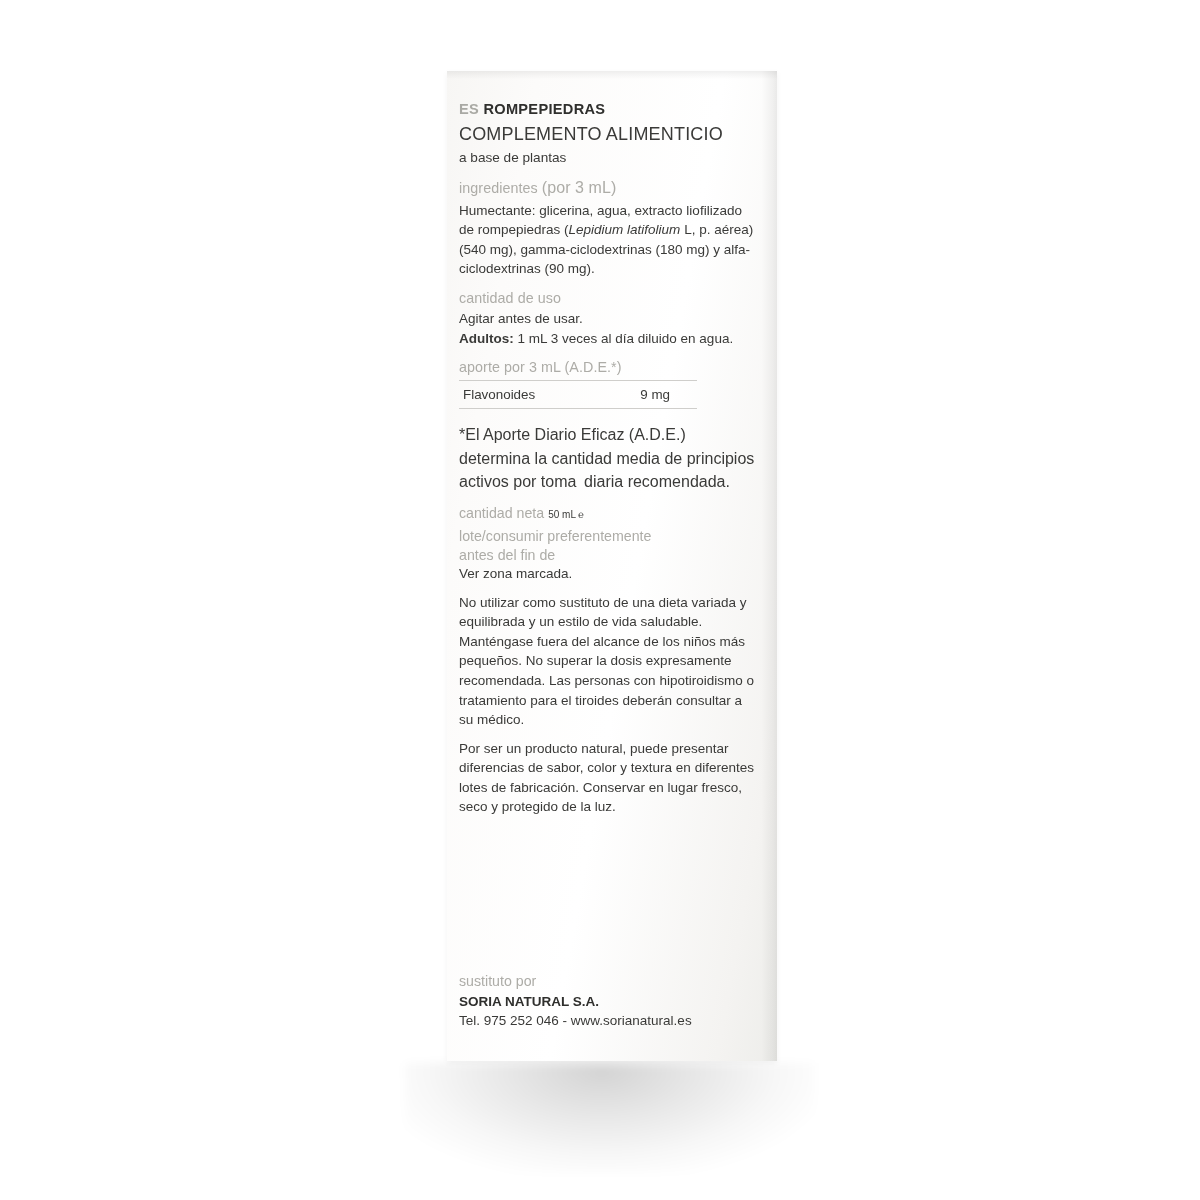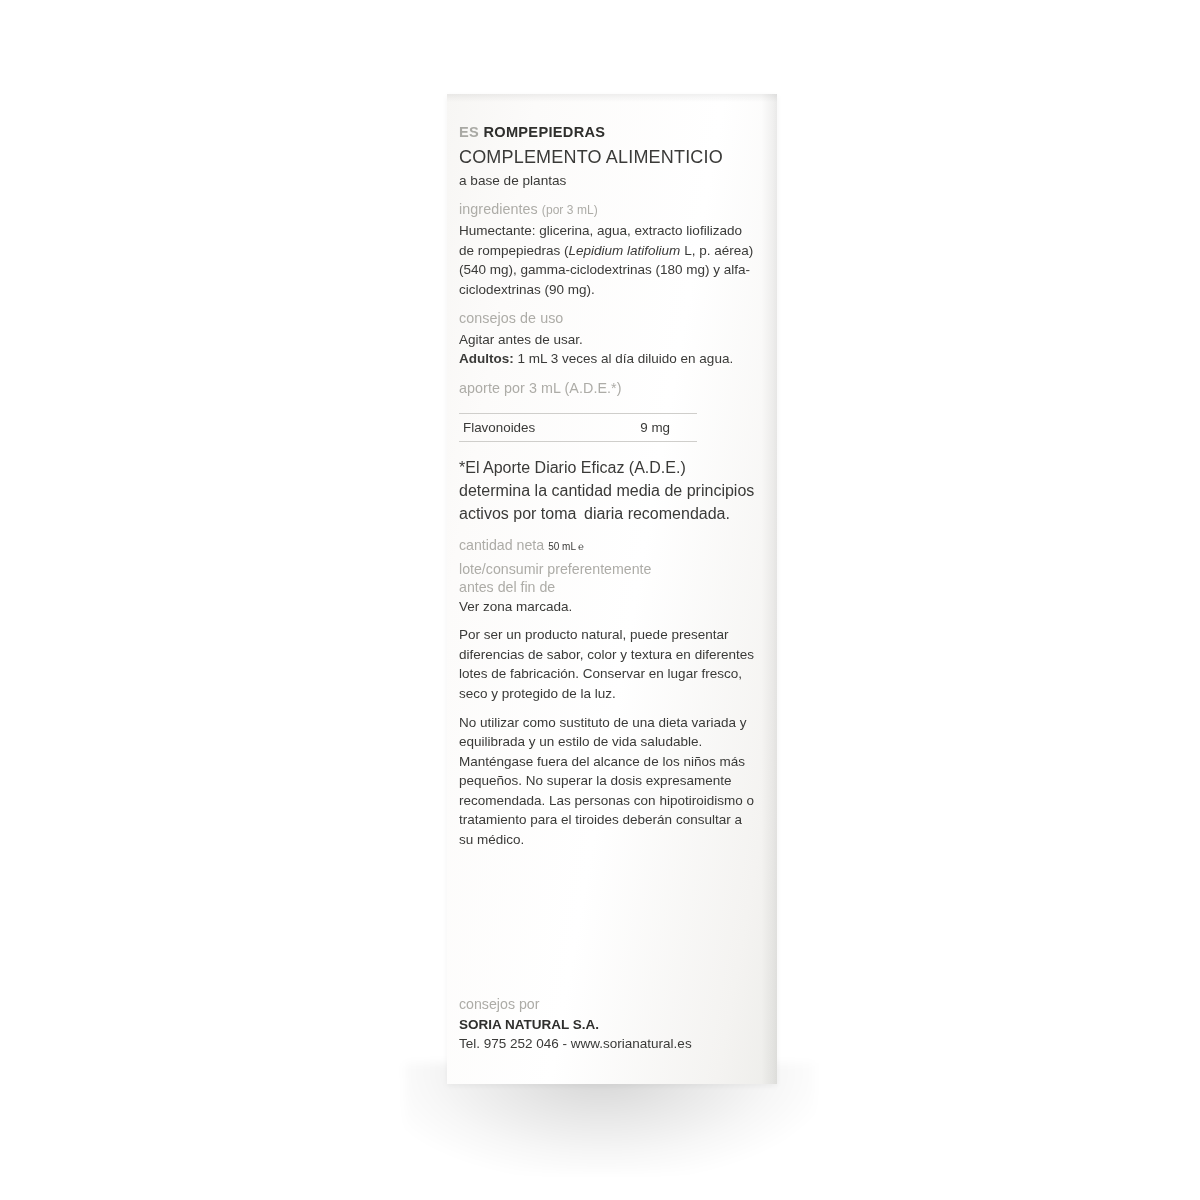--- a/index.html
+++ b/index.html
@@ -17,21 +17,21 @@
 
   
   .stage {
     position: absolute;
     inset: 0;
   }
 
   .box {
     position: absolute;
     left: 447px;
-    top: 94px;
+    top: 71px;
     width: 330px;
     height: 990px;
     background: linear-gradient(100deg, #f7f6f4 0%, #fcfbfa 18%, #ffffff 55%, #f4f3f1 88%, #ededea 100%);
     box-shadow: 0 2px 6px rgba(0,0,0,0.05);
   }
   
   .box-edge {
     position: absolute;
     right: 0;
     top: 0;
@@ -95,36 +95,36 @@
   }
 
   .section-head {
     color: #adaca7;
     font-size: 14.3px;
     margin-top: 9px;
     margin-bottom: 1px;
     letter-spacing: .005em;
   }
   .section-head .small {
-    font-size: 12px;
+    font-size: 16px;
   }
 
   .body-text {
     font-size: 13.5px;
     line-height: 1.45;
     color: #3a3a38;
   }
   .body-text i { font-style: italic; }
   .body-text b { font-weight: bold; }
 
   
   .nutri {
     width: 238px;
     border-collapse: collapse;
-    margin-top: 14px;
+    margin-top: 2px;
     font-size: 13.4px;
   }
   .nutri td {
     border-top: 1px solid #cfcecb;
     border-bottom: 1px solid #cfcecb;
     padding: 4px 0 4px 4px;
     color: #3a3a38;
   }
   .nutri td.val {
     text-align: center;
@@ -198,21 +198,21 @@
 
       <div class="section-head">
         <span>ingredientes</span>
         <span class="small">(por 3 mL)</span>
       </div>
 
       <div class="body-text">
         <span>Humectante: glicerina, agua, extracto liofilizado de rompepiedras (</span><i>Lepidium latifolium</i><span> L, p. aérea) (540 mg), gamma-ciclodextrinas (180 mg) y alfa-ciclodextrinas (90 mg).</span>
       </div>
 
-      <div class="section-head">consejos de uso</div>
+      <div class="section-head">cantidad de uso</div>
       <div class="body-text">Agitar antes de usar.</div>
       <div class="body-text">
         <b>Adultos:</b><span> 1 mL 3 veces al día diluido en agua.</span>
       </div>
 
       <div class="section-head">aporte por 3 mL (A.D.E.*)</div>
 
       <table class="nutri">
         <tbody>
             <tr>
@@ -230,25 +230,25 @@
         <span class="lbl">cantidad neta</span>
         <span class="val">50 mL ℮</span>
       </div>
 
       <div class="lot-head">
         <span>lote/consumir preferentemente</span><br>
         <span>antes del fin de</span>
       </div>
       <div class="body-text">Ver zona marcada.</div>
 
+      <div class="para">No utilizar como sustituto de una dieta variada y equilibrada y un estilo de vida saludable. Manténgase fuera del alcance de los niños más pequeños. No superar la dosis expresamente recomendada. Las personas con hipotiroidismo o tratamiento para el tiroides deberán consultar a su médico.</div>
       <div class="para">Por ser un producto natural, puede presentar diferencias de sabor, color y textura en diferentes lotes de fabricación. Conservar en lugar fresco, seco y protegido de la luz.</div>
-      <div class="para">No utilizar como sustituto de una dieta variada y equilibrada y un estilo de vida saludable. Manténgase fuera del alcance de los niños más pequeños. No superar la dosis expresamente recomendada. Las personas con hipotiroidismo o tratamiento para el tiroides deberán consultar a su médico.</div>
 
     </div>
 
     <div class="maker">
-      <div class="head">consejos por</div>
+      <div class="head">sustituto por</div>
       <div class="company">SORIA NATURAL S.A.</div>
       <div>Tel. 975 252 046 - www.sorianatural.es</div>
     </div>
 
   </div>
 </div>
 
 </body></html>

